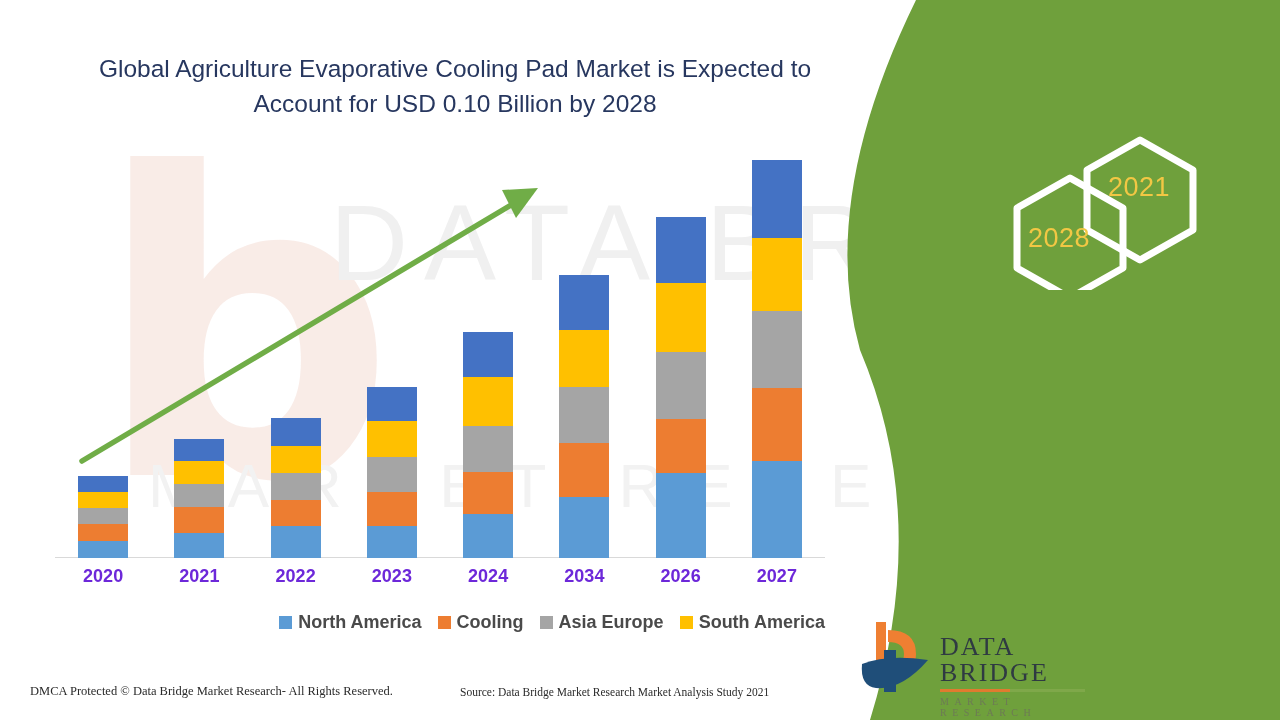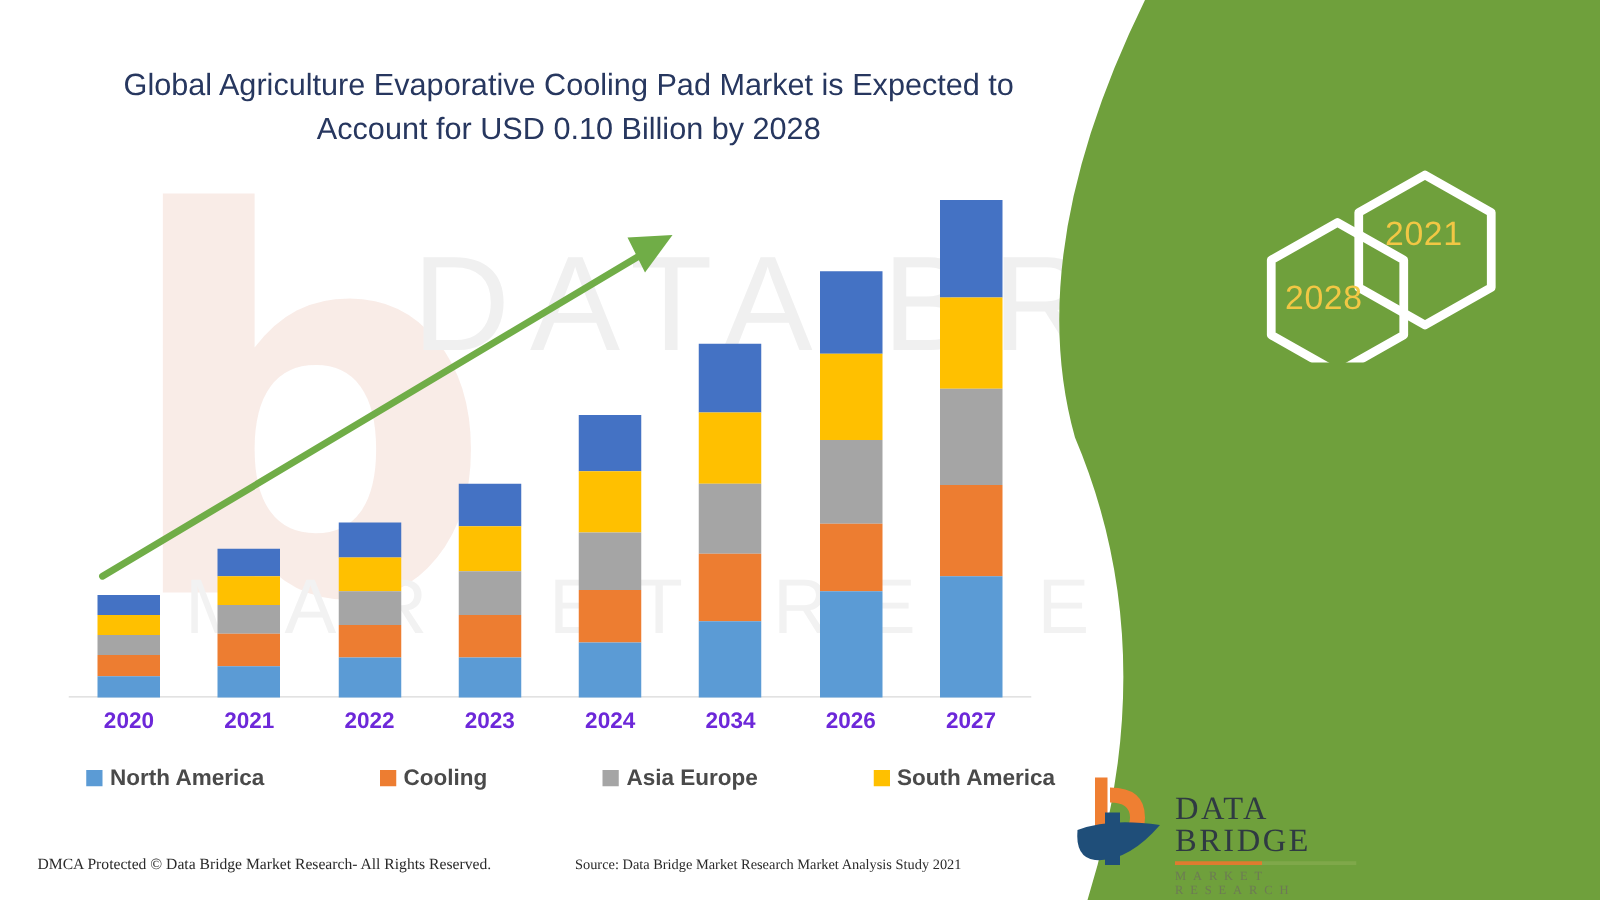--- a/index.html
+++ b/index.html
@@ -154,24 +154,24 @@
   .xlabels span {
     flex: 1 1 0;
     text-align: center;
     font-size: 18px;
     font-weight: 700;
     color: #6d28d9;
   }
 
   .legend {
     position: absolute;
-    left: 69px; top: 612px;
+    left: 50px; top: 612px;
     width: 775px;
     display: flex;
-    justify-content: space-between;
+    justify-content: flex-end;
     align-items: center;
     gap: 16px;
   }
   .legend-item { display: flex; align-items: center; gap: 6px; }
   .legend-sw { width: 13px; height: 13px; display: inline-block; }
   .legend-tx { font-size: 18px; font-weight: 700; color: #4a4a4a; white-space: nowrap; }
 
   .arrow { position: absolute; left: 0; top: 0; width: 880px; height: 600px; pointer-events: none; }
 
   .footer { position: absolute; left: 0; top: 676px; width: 860px; height: 44px; }

